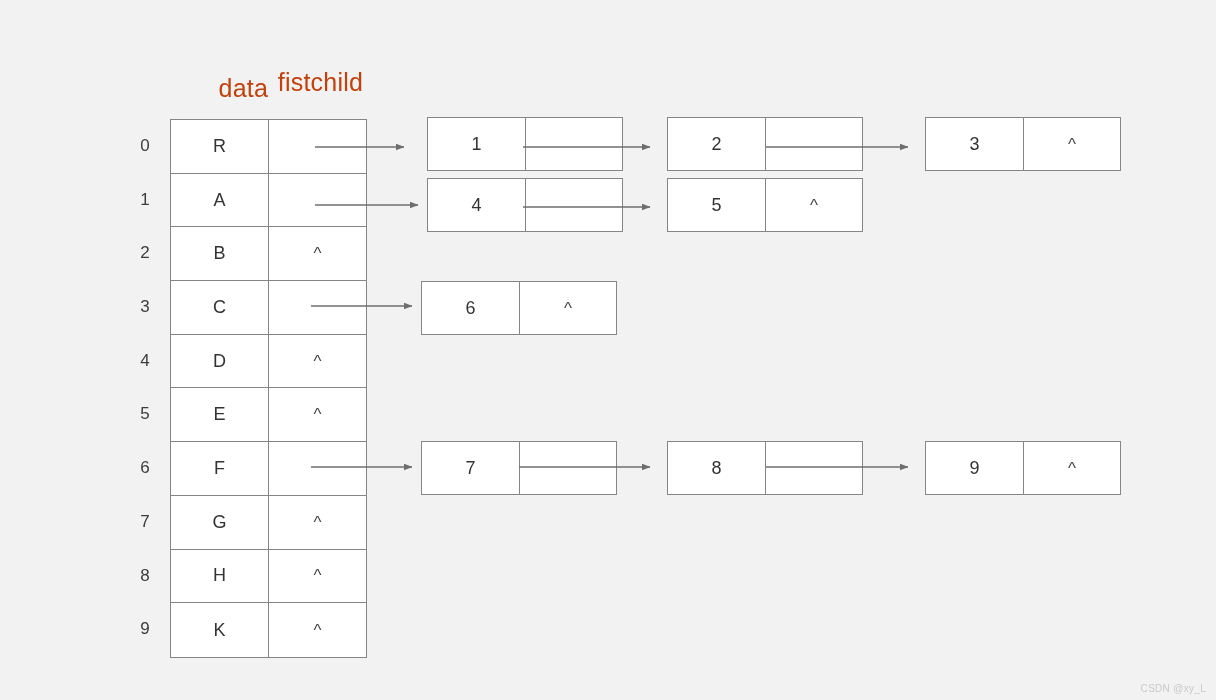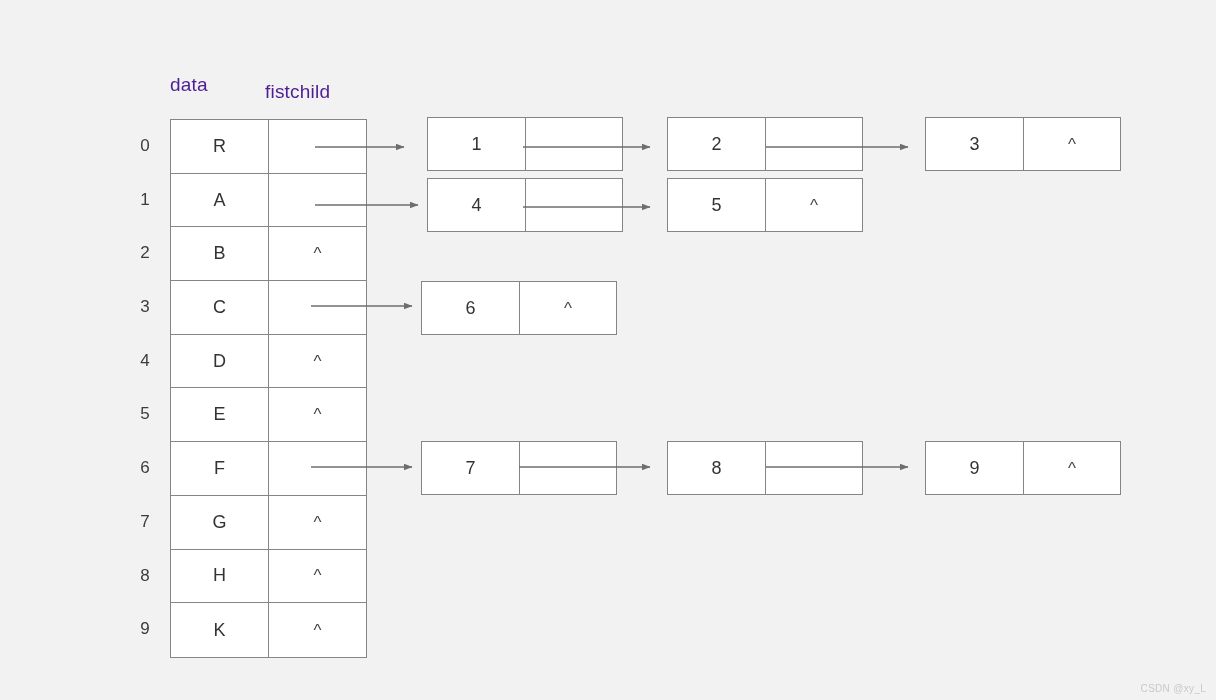--- a/index.html
+++ b/index.html
@@ -17,28 +17,28 @@
   }
   #canvas {
     position: relative;
     width: 1216px;
     height: 700px;
   }
 
   
   .col-header {
     position: absolute;
-    font-size: 19px;
-    color: #4c1d95;
+    font-size: 25px;
+    color: #c2410c;
     letter-spacing: 0.2px;
     white-space: nowrap;
-    text-align: left;
+    text-align: right;
   }
   .col-header.data-h   { left: 170px; top: 74px; width: 98px; }
-  .col-header.child-h  { left: 265px; top: 81px; width: 98px; }
+  .col-header.child-h  { left: 265px; top: 68px; width: 98px; }
 
   
   .index-col {
     position: absolute;
     left: 130px;
     top: 119px;
     width: 30px;
   }
   .index-cell {
     height: 53.7px;

